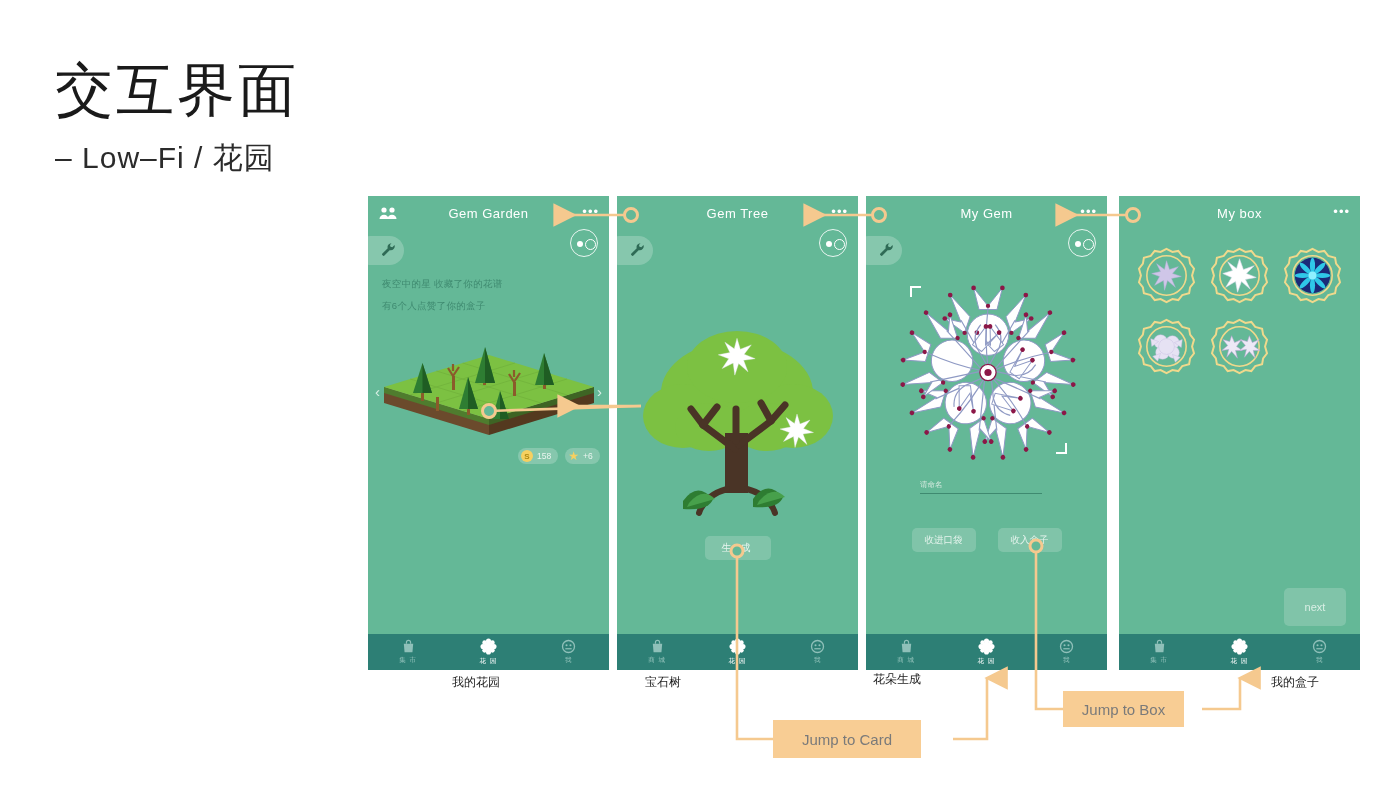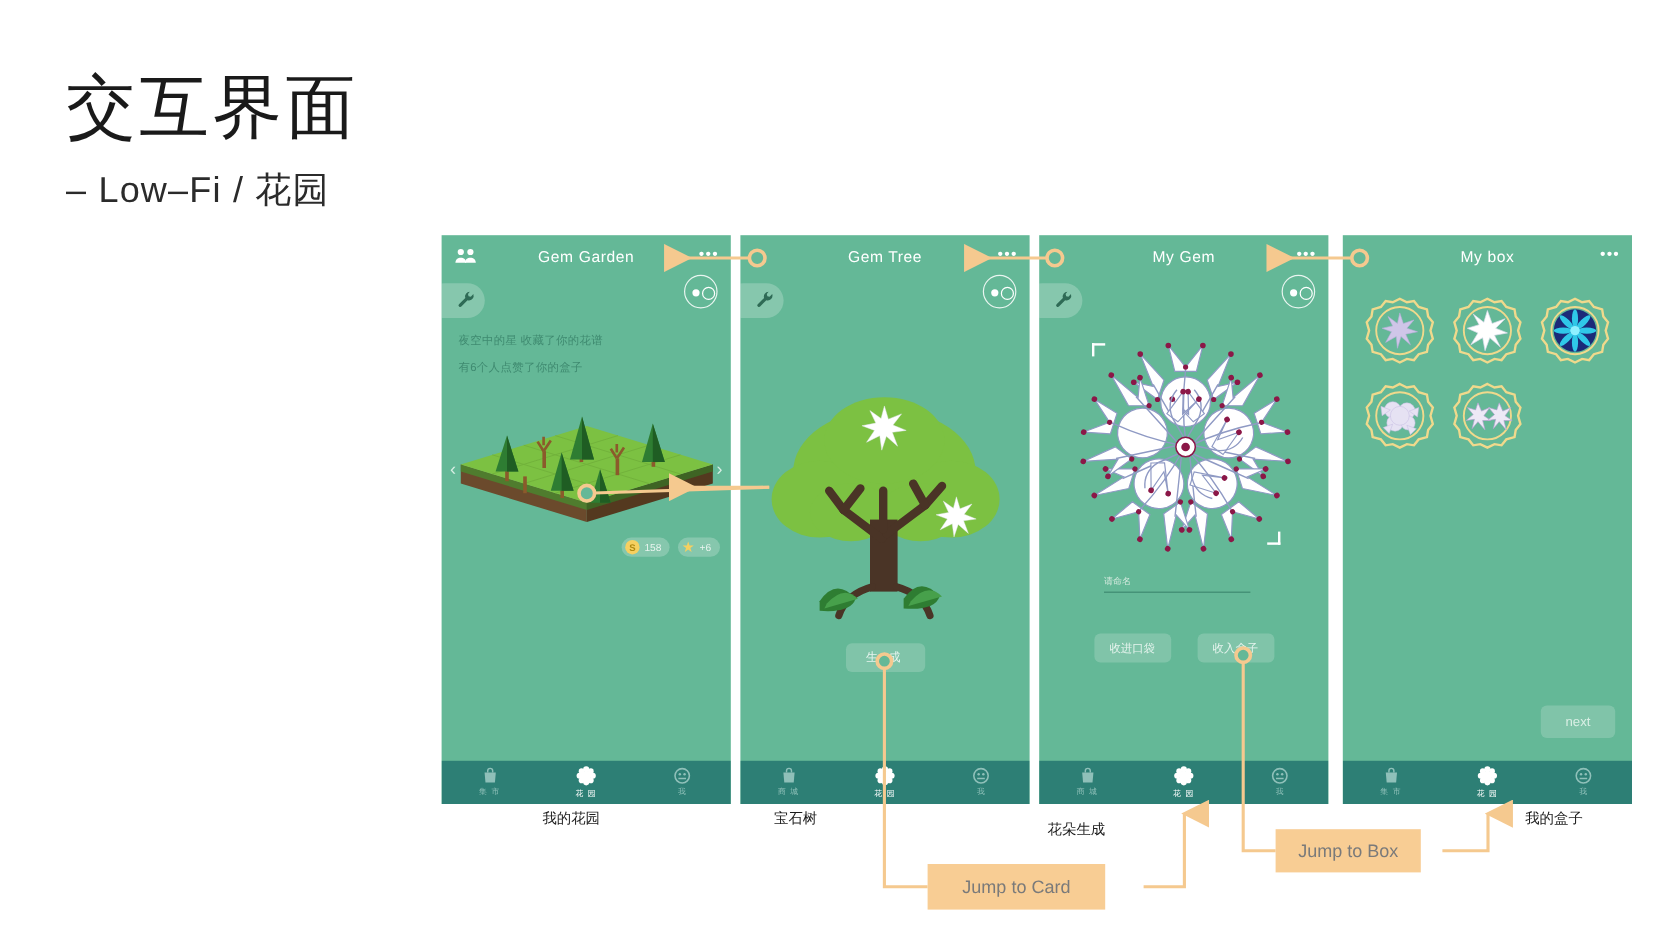--- a/index.html
+++ b/index.html
@@ -136,31 +136,31 @@
     background: rgba(255,255,255,0.18);
     display: flex; align-items: center; justify-content: center;
     color: #e6f4ee; font-size: 9.5px;
   }
 
   
   .box-grid { position: absolute; left: 18px; top: 50px; width: 205px; display: flex; flex-wrap: wrap; gap: 12px 14px; }
   .box-cell { width: 59px; height: 59px; position: relative; }
   .next-btn {
     position: absolute; right: 14px; top: 392px;
-    width: 62px; height: 27px; border-radius: 5px;
+    width: 62px; height: 38px; border-radius: 5px;
     background: rgba(255,255,255,0.18);
     display: flex; align-items: center; justify-content: center;
     color: #d9efe5; font-size: 11px;
   }
 
   
   .caption { position: absolute; font-size: 12px; color: #1c1c1c; }
   #cap-1 { left: 452px; top: 674px; }
   #cap-2 { left: 645px; top: 674px; }
-  #cap-3 { left: 873px; top: 671px; margin-top: 12px; }
+  #cap-3 { left: 873px; top: 671px; }
   #cap-4 { left: 1271px; top: 674px; }
 
   
   .flow-box {
     position: absolute; background: #f8cd94;
     display: flex; align-items: center; justify-content: center;
     color: #7a7a7a; font-size: 15px;
   }
   #flow-card { left: 773px; top: 720px; width: 148px; height: 38px; }
   #flow-box  { left: 1063px; top: 691px; width: 121px; height: 36px; }

